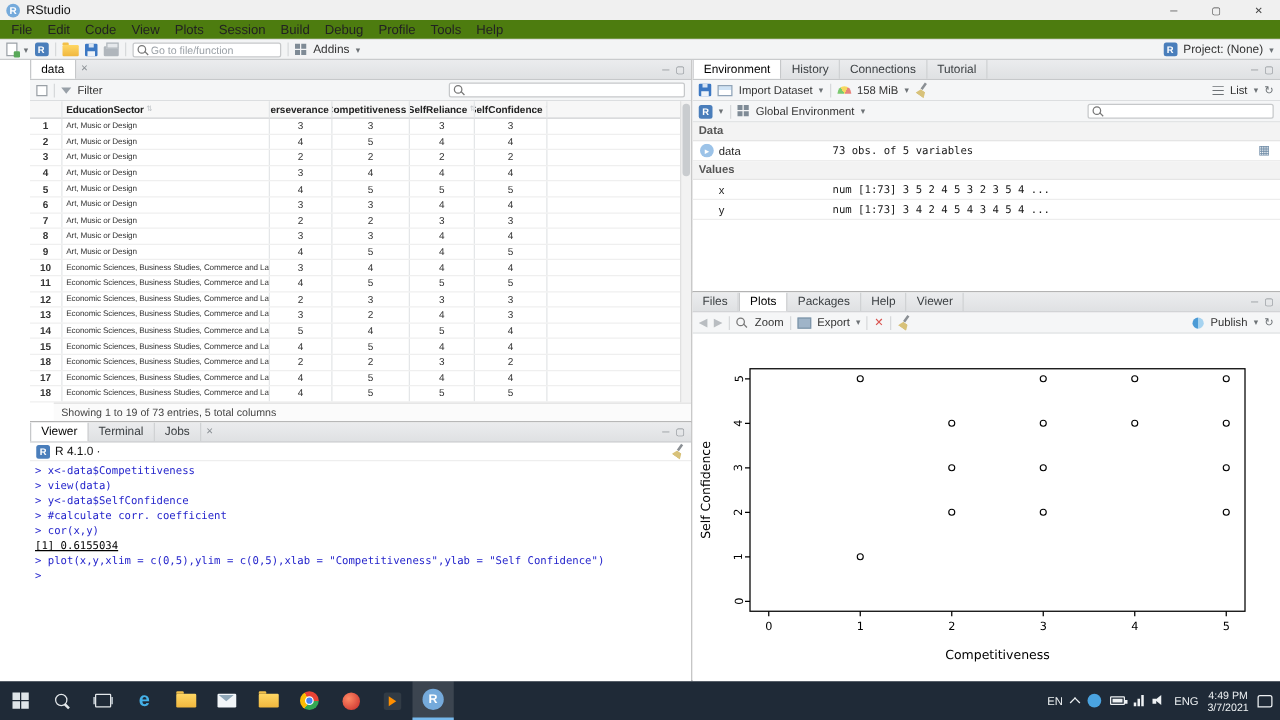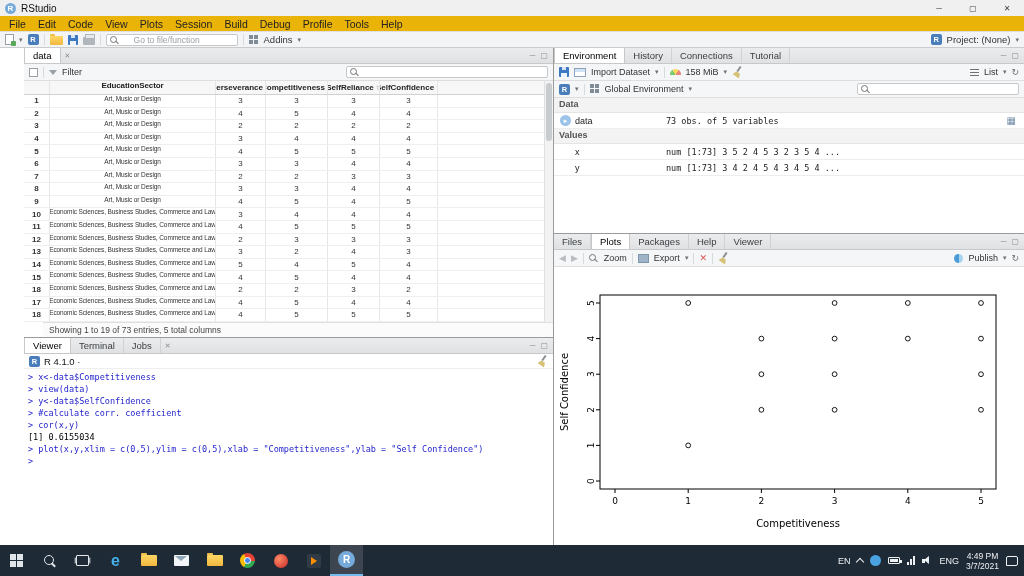--- a/index.html
+++ b/index.html
@@ -9,21 +9,21 @@
   .screen { position:relative; width:1024px; height:545px; background:#fff; }
 
   
   .titlebar { height:16px; background:#f0f0f0; display:flex; align-items:center; padding-left:5px; }
   .rlogo { width:11px; height:11px; border-radius:50%; background:var(--rstudio_blue,#75aadb);
     color:#fff; font-size:8px; font-weight:bold; display:flex; align-items:center; justify-content:center; }
   .title-text { margin-left:5px; font-size:10px; color:#111; }
   .win-controls { margin-left:auto; display:flex; height:100%; }
   .win-btn { width:34px; display:flex; align-items:center; justify-content:center; font-size:8px; color:#444; }
 
-  .menubar { height:16px; background:#eab308; display:flex; align-items:center; padding-left:3px; border-bottom:1px solid #e0e0e0; }
+  .menubar { height:16px; background:#4d7c0f; display:flex; align-items:center; padding-left:3px; border-bottom:1px solid #e0e0e0; }
   .menu-item { padding:0 6px; font-size:10.5px; color:#222; line-height:16px; }
 
   .main-toolbar { height:16px; background:#f3f4f5; border-bottom:1px solid #c9cbcd; display:flex; align-items:center; gap:5px; padding:0 5px; }
   .tsep { width:1px; height:11px; background:#d7d9db; }
   .caret { font-size:7px; color:#6d7276; }
   .tb-label { font-size:9.5px; color:#333; }
   .spacer { flex:1; }
 
   
   .i-page { width:9px; height:11px; background:#fff; border:1px solid #9aa0a6; position:relative; }
@@ -51,21 +51,21 @@
   .i-popout { width:9px; height:9px; border:1px solid #9aa0a6; background:#fff; }
   .i-export { width:11px; height:9px; background:#9fb4c8; border:1px solid #7f96aa; }
   .i-publish { width:9px; height:9px; border-radius:50%; background:linear-gradient(90deg,#4c9bd6 50%,#a6d3f0 50%); }
   .mag { position:relative; width:10px; height:10px; display:inline-block; }
   .mag::before { content:""; position:absolute; width:5px; height:5px; border:1.3px solid #777; border-radius:50%; left:0; top:1px; }
   .mag::after { content:""; position:absolute; width:4px; height:1.4px; background:#777; transform:rotate(45deg); left:5px; top:7px; }
   .glyph { font-size:9px; color:#6d7276; }
   .glyph.red { color:var(--close_red,#d9534f); font-weight:bold; }
   .glyph.dim { color:#b9bdc1; }
 
-  .goto-box, .search-box { display:flex; align-items:center; gap:14px; background:#fff; border:1px solid #c6c8ca; border-radius:2px; height:12px; padding:0 3px; }
+  .goto-box, .search-box { display:flex; align-items:center; gap:1px; background:#fff; border:1px solid #c6c8ca; border-radius:2px; height:12px; padding:0 3px; }
   .goto-box input, .search-box input { border:none; outline:none; font-size:8.5px; width:100px; height:10px; color:#333; background:transparent; }
   .goto-box input::placeholder { color:#9aa0a6; }
 
   
   .main { display:flex; height:497px;padding-left:24px; }
   .col-left { width:553px; border-right:1px solid #9b9b9b; display:flex; flex-direction:column; }
   .col-right { width:470px; display:flex; flex-direction:column; }
   .pane { background:#fff; position:relative; overflow:hidden; }
   #data-pane { height:290px; border-bottom:1px solid #9b9b9b; }
   #console-pane { height:206px; }
@@ -80,39 +80,39 @@
   .pane-btns { margin-left:auto; display:flex; gap:5px; padding-right:5px; align-items:center; color:#8a8f94; font-size:8px; }
 
   .pane-toolbar { height:17px; background:#f5f6f7; border-bottom:1px solid #dcdee0; display:flex; align-items:center; gap:5px; padding:0 5px; }
   .pane-toolbar .tb-label { font-size:9px; }
 
   
   .grid-header { display:flex; height:14px; background:#f7f7f7; border-bottom:1px solid #cfd1d3; font-weight:bold; font-size:8px; }
   .gc { border-right:1px solid #e4e6e8; padding:0 3px; display:flex; align-items:center; overflow:hidden; white-space:nowrap; }
   .ghc { justify-content:flex-start; gap:2px; color:#222; }
   .gc-num { width:26px; justify-content:center; color:#333; font-weight:bold; }
-  .col0 { width:166px; font-size:6.5px; letter-spacing:-0.1px;flex-direction:column; }
+  .col0 { width:166px; font-size:6.5px; letter-spacing:-0.1px; }
   .grid-header .col0 { font-size:8px; }
   .col1 { width:50px; justify-content:center; }
   .col2 { width:62px; justify-content:center; }
   .col3 { width:52px; justify-content:center; }
   .col4 { width:58px; justify-content:center; }
   .grow { display:flex; height:12.6px; border-bottom:1px solid #efefef; font-size:8px; color:#333; }
   .sort { font-size:6px; color:#c0c4c8; font-weight:normal; }
   .grid-footer { position:absolute; left:0; right:0; bottom:0; height:15px; border-top:1px solid #e0e0e0; background:#fbfbfb;
     font-size:8.5px; color:#444; padding:2px 6px;margin-left:19px; }
   .v-scroll { position:absolute; right:0; top:33px; bottom:15px; width:9px; background:#f2f2f2; border-left:1px solid #e0e0e0; }
   .v-thumb { position:absolute; top:2px; left:1px; width:6px; height:58px; background:#c9cccf; border-radius:3px; }
 
   
   .console-header { height:15px; display:flex; align-items:center; gap:4px; padding:0 5px; border-bottom:1px solid #eee; font-size:9.5px; color:#111; }
   .console-body { padding:2px 4px; font-family:"DejaVu Sans Mono","Liberation Mono",monospace; font-size:8.5px; line-height:12px; }
   .cline { white-space:pre; }
   .cin { color:var(--console_input,#2525cc); }
-  .cout { color:#000; }
+  .cout { color:#000;text-decoration:underline; }
 
   
   .env-band { height:15px; background:#f3f3f3; border-bottom:1px solid #e5e5e5; font-size:9px; font-weight:bold; color:#555; padding:1px 5px; }
   .env-row { height:16px; display:flex; align-items:center; border-bottom:1px solid #ededed; font-size:9px; color:#222; }
   .env-name { width:112px; display:flex; align-items:center; gap:4px; padding-left:6px; overflow:hidden; }
   .expander { width:11px; height:11px; border-radius:50%; background:#9cc3e8; color:#fff; font-size:7px; display:inline-flex; align-items:center; justify-content:center; }
   .env-val { flex:1; font-family:"DejaVu Sans Mono","Liberation Mono",monospace; font-size:8.5px; color:#1a1a1a; white-space:nowrap; overflow:hidden; }
   .gridico { color:#6d8aa5; font-size:10px; padding-right:8px; }
 
   

